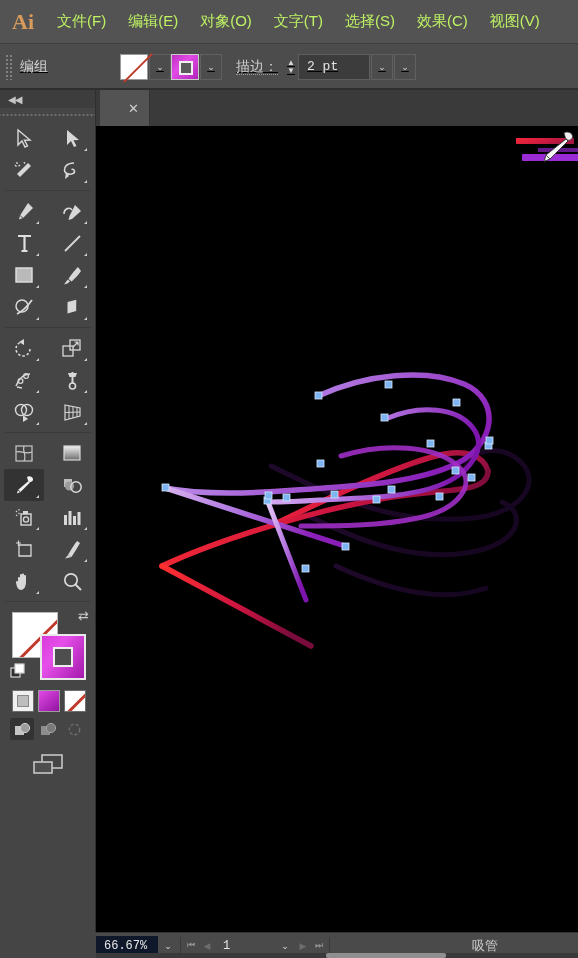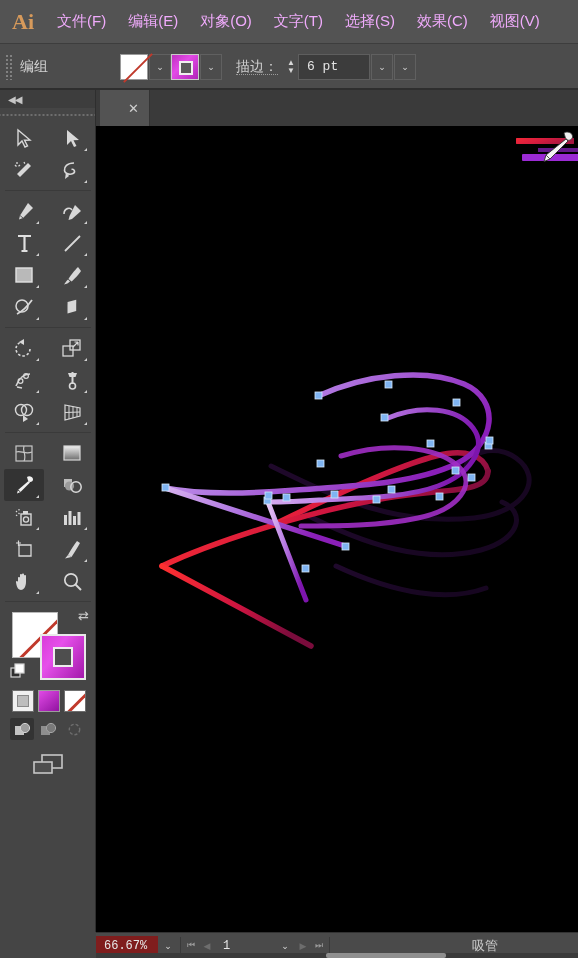--- a/index.html
+++ b/index.html
@@ -16,29 +16,30 @@
     position:absolute; left:0; top:0; width:578px; height:44px;
     background:#535353; display:flex; align-items:center;
     border-bottom:1px solid #3d3d3d;
   }
   #ai-logo {
     width:46px; text-align:center; color:#d79a5b;
     font-size:22px; font-weight:bold; letter-spacing:0px;
     font-family:"Liberation Serif","DejaVu Serif",serif;
   }
   .menu-item {
-    color:#f0abfc; font-size:15px; padding:4px 11px; white-space:nowrap;
+    color:#bef264; font-size:15px; padding:4px 11px; white-space:nowrap;
     cursor:default;
   }
 
   
   #controlbar {
     position:absolute; left:0; top:44px; width:578px; height:46px;
     background:#4c4c4c; display:flex; align-items:center;
     border-bottom:1px solid #2f2f2f;
+    text-decoration:underline;
   }
   #cb-grip {
     width:7px; height:26px; margin-left:5px;
     background-image:radial-gradient(circle, #8a8a8a 1px, transparent 1.1px);
     background-size:4px 4px; opacity:.85;
   }
   #cb-label {
     color:#d2d2d2; font-size:14px; margin-left:8px; width:100px;
   }
   .sw-box {
@@ -174,21 +175,21 @@
   
   #cursor-eyedrop { position:absolute; left:420px; top:4px; }
 
   
   #statusbar {
     position:absolute; left:96px; bottom:0; right:0; height:26px;
     background:#4a4a4a; display:flex; align-items:center;
     border-top:1px solid #323232;
   }
   .sb-zoom {
-    width:62px; height:20px; background:#7f1d1d; color:#e6e6e6;
+    width:62px; height:20px; background:#0f172a; color:#e6e6e6;
     font-size:12px; display:flex; align-items:center; padding-left:8px;
     font-family:"Liberation Mono","DejaVu Sans Mono",monospace;
   }
   .sb-caret { width:20px; text-align:center; color:#d8d8d8; font-size:9px; }
   .sb-div { width:1px; height:18px; background:#3a3a3a; margin:0 2px; }
   .nav-btn { width:16px; text-align:center; color:#9a9a9a; font-size:9px; }
   .nav-btn.dim { color:#6d6d6d; }
   .sb-page {
     width:60px; height:20px; color:#e6e6e6; font-size:12px;
     display:flex; align-items:center; padding-left:8px;
@@ -233,21 +234,21 @@
     <div class="sw-box sw-stroke">
         <i></i>
       </div>
     <div class="caret-btn">⌄</div>
 
     <div class="cb-text"><u>描边：</u></div>
     <div class="spinner">
         <span>▲</span>
         <span>▼</span>
       </div>
-    <div class="num-field">6 pt</div>
+    <div class="num-field">2 pt</div>
     <div class="caret-btn">⌄</div>
 
     <div class="caret-btn">⌄</div>
   </div>
 
   <div id="topline"></div>
 
   <div id="toolpanel">
     <div id="tp-header">
       <span id="tp-collapse">◀◀</span>

